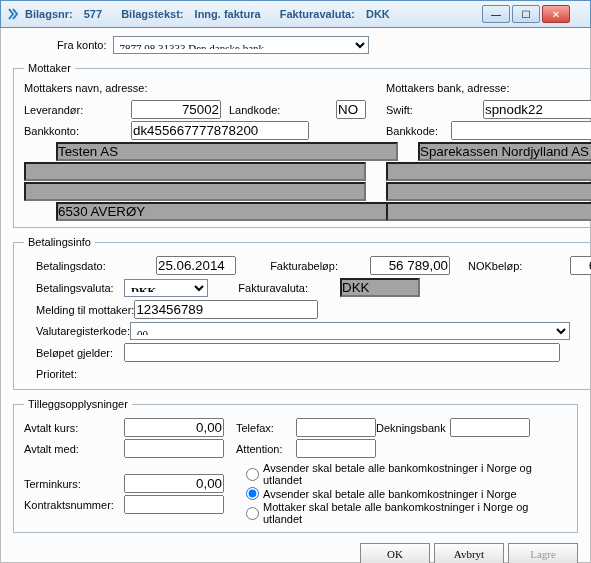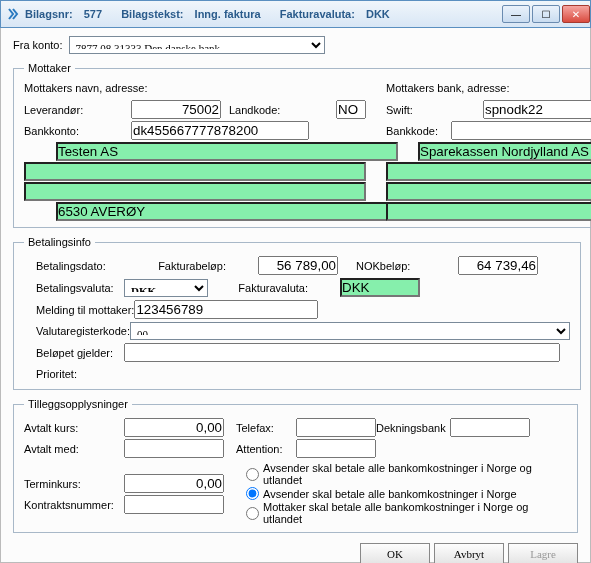--- a/index.html
+++ b/index.html
@@ -1,33 +1,33 @@
 <!DOCTYPE html>
 <html><head>
   <meta charset="utf-8">
   <style>
     * { box-sizing: border-box; margin: 0; padding: 0; }
     body { font-family: Tahoma, sans-serif; font-size: 11px; background: #fff; width: 591px; height: 563px; overflow: hidden; }
     
-    .titlebar { height: 28px; background: linear-gradient(#f0f6fb, #d8e6f5); border: 1px solid #5a8fc0; display: flex; align-items: center; padding: 0 0 0 6px; }
+    .titlebar { height: 28px; background: linear-gradient(#f0f6fb, #d8e6f5); border: 1px solid #5a8fc0; display: flex; align-items: center; padding: 0 20px 0 6px; }
     .title-icon { width: 14px; height: 14px; margin-right: 4px; color: #2a7ac0; }
     .title-text { font-weight: bold; color: #2a5b8b; white-space: nowrap; }
     .title-text span { margin-right: 8px; }
     .win-buttons { display: flex; gap: 2px; margin-left: auto; }
     .win-btn { width: 28px; height: 18px; border: 1px solid #6a8bb0; border-radius: 2px; display: flex; align-items: center; justify-content: center; font-size: 10px; background: linear-gradient(#eaf2fb, #c9dcf0); cursor: pointer; }
     .win-btn.close { background: linear-gradient(#f5a5a0, #d94b3f); color: #fff; border-color: #a63a30; }
     
     .content { padding: 8px 12px; background: #fcfcfc; height: 535px; border-left: 1px solid #bbb; border-right: 1px solid #bbb; border-bottom: 1px solid #bbb; }
     
     .row { display: flex; align-items: center; margin-bottom: 4px; }
-    .row label { margin-right: 6px; }
+    .row label { margin-right: 6px; margin-left: 44px; }
     
     select, input[type="text"] { font-family: Tahoma; font-size: 11px; border: 1px solid #7a8a99; padding: 4px 2px; height: 18px; background: #fff; }
     input.readonly-field { background: #f0f0f0; }
-    input[readonly] { background: #86efac; }
+    input[readonly] { background: #a3a3a3; }
     
     fieldset { border: 1px solid #a8b8c8; margin-top: 8px; padding: 8px 10px 6px 10px; }
     legend { font-size: 11px; padding: 0 4px; }
     
     .mottaker-cols { display: flex; gap: 20px; }
     .mottaker-col { flex: 1; }
     .section-header { margin-bottom: 6px; }
     .field-row { display: flex; align-items: center; margin-bottom: 2px; }
     .field-row label { min-width: 75px; }
     .bold-input { font-weight: normal; margin-left: 32px; }
@@ -135,20 +135,21 @@
         </div>
       </div>
     </div>
   </fieldset>
 
   <fieldset>
     <legend>Betalingsinfo</legend>
 
     <div class="bi-row">
       <label class="bi-label1">Betalingsdato:</label>
+      <input style="width: 80px;" class="bold-input" value="25.06.2014">
       <label class="bi-label2" style="margin-left:22px;">Fakturabeløp:</label>
       <input style="width: 80px;" class="bold-input text-right" value="56 789,00">
       <label class="bi-label3" style="margin-left:18px;">NOKbeløp:</label>
       <input style="width: 80px;" class="bold-input text-right" value="64 739,46">
     </div>
 
     <div class="bi-row">
       <label class="bi-label1">Betalingsvaluta:</label>
       <select style="width:84px;font-weight:bold;"><option>DKK</option></select>
       <label class="bi-label2" style="margin-left:20px;">Fakturavaluta:</label>

